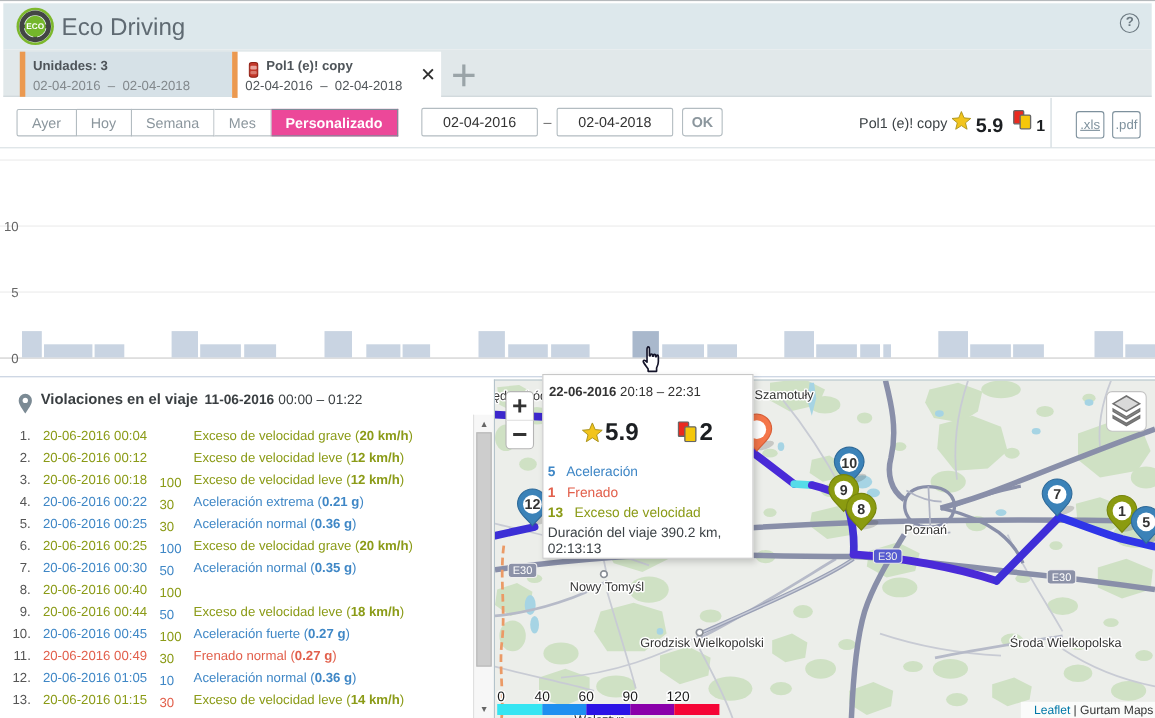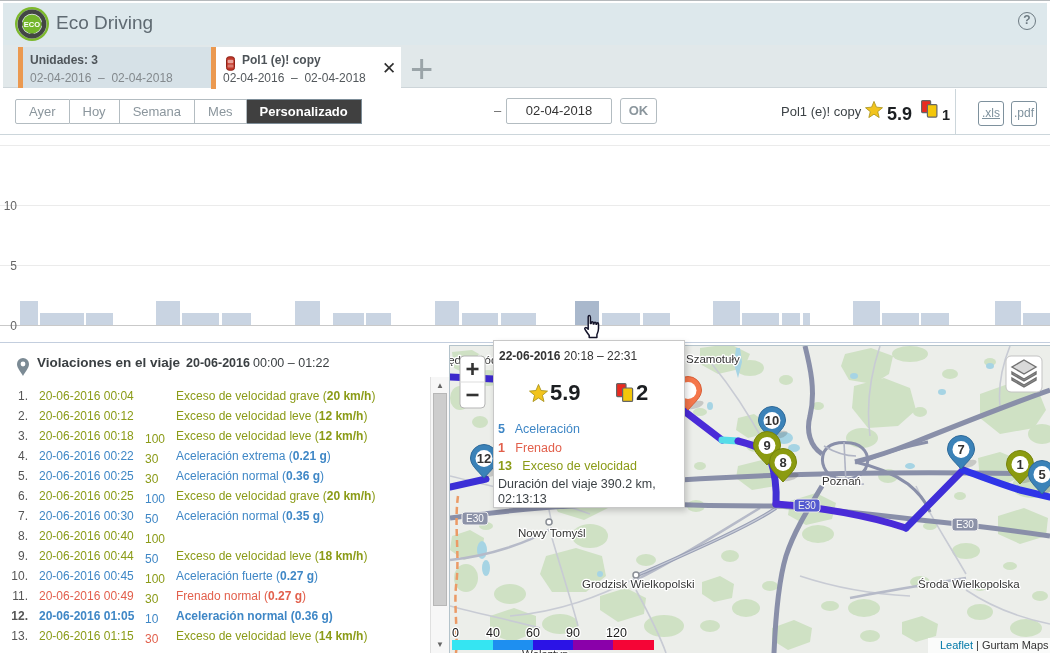--- a/index.html
+++ b/index.html
@@ -5,21 +5,21 @@
   * { margin:0; padding:0; box-sizing:border-box; }
   html,body { width:1050px; height:653px; overflow:hidden; background:#fff;
     font-family:"Liberation Sans", sans-serif; }
   .abs { position:absolute; }
   #page { position:relative; width:1050px; height:653px; background:#fff; }
   #topline { position:absolute; top:0; left:0; width:1050px; height:1px; background:#b5b9bc; }
 
   
   #header { position:absolute; left:3px; top:3px; width:1044px; height:42px;
     background:#dde8ec; }
-  #htitle { position:absolute; left:53px; top:9px; font-size:19px; color:#5f6a72; }
+  #htitle { position:absolute; left:53px; top:9px; font-size:22px; color:#5f6a72; }
   #qmark { position:absolute; right:11px; top:9px; width:18px; height:18px;
     border:1.6px solid #6d7a82; border-radius:50%; color:#6d7a82; font-size:12px;
     text-align:center; line-height:15px; font-weight:bold; }
 
   
   #tabstrip { position:absolute; left:3px; top:45px; width:1044px; height:43px;
     background:#e1e8ea; border-bottom:1px solid #cdd5d9; }
   .tab { position:absolute; top:2px; height:41px; }
   #tab1 { left:15px; width:193px; background:#d6e1e7; border-left:5px solid #eb9950; }
   #tab2 { left:208px; width:190px; background:#ffffff; border-left:5px solid #eb9950; height:43px; }
@@ -29,21 +29,21 @@
   #tabx { position:absolute; left:166px; top:11px; font-size:17px; color:#2e2e2e; font-weight:normal; }
   #tabplus { position:absolute; left:407px; top:2px; font-size:40px; color:#9aa4a8; font-weight:400; }
 
   
   #toolbar { position:absolute; left:0; top:89px; width:1050px; height:46px;
     background:#fff; border-bottom:1px solid #ccd6db; }
   .btngrp { position:absolute; left:15px; top:10px; height:30px; display:flex; }
   .btn { height:25px; border:1px solid #b3bcc1; border-left:none; background:#fff;
     color:#8b969d; font-size:13px; line-height:23px; padding:0 13px; }
   .btn.first { border-left:1px solid #b3bcc1; border-radius:2px 0 0 2px; }
-  .btn.active { background:#404040; color:#fff; font-weight:bold; border-color:#7d8d98; }
+  .btn.active { background:#ec4899; color:#fff; font-weight:bold; border-color:#7d8d98; }
   .dinput { position:absolute; top:9px; height:26px; width:106px; border:1px solid #b3bcc1;
     border-radius:2px; font-size:13px; color:#333; text-align:center; line-height:24px; background:#fff; }
   #okbtn { position:absolute; left:620px; top:9px; width:37px; height:26px; border:1px solid #b3bcc1;
     border-radius:3px; color:#8b969d; font-size:13px; font-weight:bold; text-align:center; line-height:24px; }
   #unitlbl { position:absolute; left:781px; top:15px; font-size:13px; color:#3c4246; }
   #score1 { position:absolute; left:887px; top:15px; font-size:18px; font-weight:bold; color:#1c1f22; }
   #score2 { position:absolute; left:942px; top:18px; font-size:14.5px; font-weight:bold; color:#1c1f22; }
   #tbsep { position:absolute; left:955px; top:0; width:1px; height:45px; background:#ccd6db; }
   .expbtn { position:absolute; top:12px; width:26px; height:25px; border:1px solid #7e919d;
     border-radius:3px; color:#7e919d; font-size:12px; text-align:center; line-height:23px; }
@@ -126,20 +126,21 @@
   </div>
 
   <div id="toolbar">
     <div class="btngrp">
       <div class="btn first">Ayer</div>
         <div class="btn">Hoy</div>
         <div class="btn">Semana</div>
         <div class="btn">Mes</div>
         <div class="btn active">Personalizado</div>
     </div>
+    <div class="dinput" style="left:383px;">02-04-2016</div>
     <div class="abs" style="left:494px;top:14px;color:#666;font-size:13px;">–</div>
     <div class="dinput" style="left:506px;">02-04-2018</div>
     <div id="okbtn">OK</div>
     <div id="unitlbl">Pol1 (e)! copy</div>
     <div id="staricon" class="abs" style="left:865px;top:12px;">
       <svg width="18" height="17" viewBox="0 0 22 21">
         <path d="M11,0.5 L14,7.6 L21.5,8.3 L15.6,13.2 L17.4,20.5 L11,16.3 L4.6,20.5 L6.4,13.2 L0.5,8.3 L8,7.6 Z" fill="#f2c41d" stroke="#a8921a" stroke-width="1"></path>
       </svg>
     </div>
     <div id="score1">5.9</div>
@@ -198,21 +199,21 @@
 
   <div id="bottom">
     <div id="vlist">
       <div id="pinicon" class="abs" style="left:16px;top:11px;">
         <svg width="14" height="20" viewBox="0 0 14 20">
           <path d="M7,19 C4.5,14.5 1,11 1,7 A6,6 0 1,1 13,7 C13,11 9.5,14.5 7,19 Z" fill="#7b8a94"></path>
           <circle cx="7" cy="7" r="2.4" fill="#fff"></circle>
         </svg>
       </div>
       <div class="abs" style="left:37px;top:9px;font-size:13.5px;font-weight:bold;color:#3a3f42;">Violaciones en el viaje</div>
-      <div class="abs" style="left:186px;top:10px;font-size:12.5px;font-weight:bold;color:#3a3f42;">20-06-2016</div>
+      <div class="abs" style="left:186px;top:10px;font-size:12.5px;font-weight:bold;color:#3a3f42;">11-06-2016</div>
       <div class="abs" style="left:253px;top:10px;font-size:12.5px;color:#3a3f42;">00:00 – 01:22</div>
       <div id="rows">
           <div class="row olive" style="top:43px;">
             <span class="rnum">1.</span>
             <span class="rdate">20-06-2016 00:04</span>
             <span class="rval">100</span>
             <span class="rdesc">Exceso de velocidad grave (<b>20 km/h</b>)</span>
           </div>
           <div class="row olive" style="top:63px;">
             <span class="rnum">2.</span>
@@ -266,21 +267,21 @@
             <span class="rdate">20-06-2016 00:45</span>
             <span class="rval">10</span>
             <span class="rdesc">Aceleración fuerte (<b>0.27 g</b>)</span>
           </div>
           <div class="row red" style="top:243px;">
             <span class="rnum">11.</span>
             <span class="rdate">20-06-2016 00:49</span>
             <span class="rval">30</span>
             <span class="rdesc">Frenado normal (<b>0.27 g</b>)</span>
           </div>
-          <div class="row blue" style="top:263px;font-weight:bold;">
+          <div class="row blue" style="top:263px;">
             <span class="rnum">12.</span>
             <span class="rdate">20-06-2016 01:05</span>
             <span class="rval">50</span>
             <span class="rdesc">Aceleración normal (<b>0.36 g</b>)</span>
           </div>
           <div class="row olive" style="top:283px;">
             <span class="rnum">13.</span>
             <span class="rdate">20-06-2016 01:15</span>
             <span class="rval">30</span>
             <span class="rdesc">Exceso de velocidad leve (<b>14 km/h</b>)</span>

